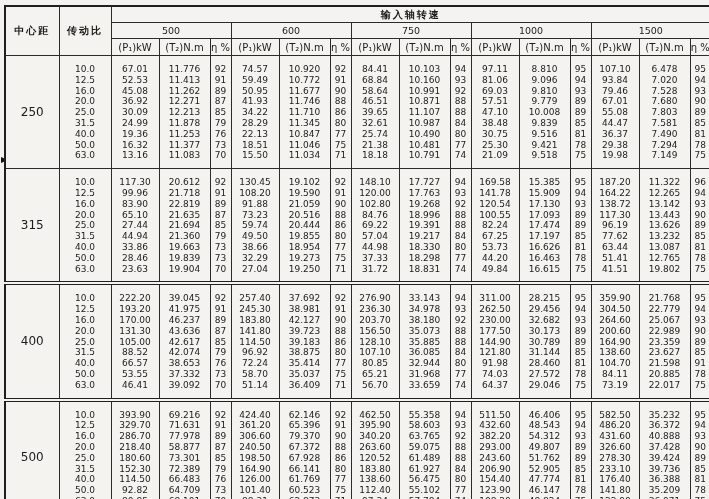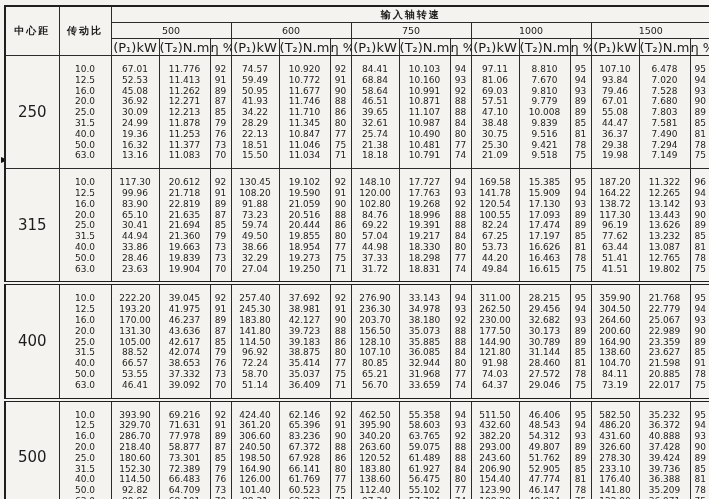--- a/index.html
+++ b/index.html
@@ -25,26 +25,26 @@
     text-align:center;
     font-weight:normal;
     font-size:9px;
     color:#1c1c1c;
     overflow:hidden;
     white-space:nowrap;
   }
   thead th{height:15px;}
   thead .cjk{font-weight:bold;font-size:10px;letter-spacing:2px;}
   thead .speed{font-size:9.5px;}
-  thead .sub{font-size:13px;height:16px;}
+  thead .sub{font-size:10px;height:16px;}
   tbody th,tbody td{
     border-top:none;border-bottom:none;
     height:10.8px;line-height:10.8px;
   }
-  tbody .center-cell{font-size:15px;vertical-align:middle;}
+  tbody .center-cell{font-size:12px;vertical-align:middle;}
   tbody tr:first-child :not(.center-cell){padding-top:8px;}
   tbody tr:last-child :not(.center-cell){padding-bottom:7px;}
   tbody.sep-single tr:first-child th,
   tbody.sep-single tr:first-child td{border-top:1px solid #2b2b2b;}
   tbody.sep-double tr:first-child th,
   tbody.sep-double tr:first-child td{border-top:4px double #1f1f1f;}
   .artifact-arrow{
     position:absolute;left:1px;top:157px;
     width:0;height:0;
     border-left:7px solid #141414;
@@ -133,21 +133,21 @@
           <td class="val">52.53</td>
           <td class="val">11.413</td>
           <td class="val">91</td>
           <td class="val">59.49</td>
           <td class="val">10.772</td>
           <td class="val">91</td>
           <td class="val">68.84</td>
           <td class="val">10.160</td>
           <td class="val">93</td>
           <td class="val">81.06</td>
-          <td class="val">7.670</td>
+          <td class="val">9.096</td>
           <td class="val">94</td>
           <td class="val">93.84</td>
           <td class="val">7.020</td>
           <td class="val">94</td>
         </tr>
         <tr>
           <th class="ratio-cell">16.0</th>
           <td class="val">45.08</td>
           <td class="val">11.262</td>
           <td class="val">89</td>
@@ -342,21 +342,21 @@
           <td class="val">88</td>
           <td class="val">100.55</td>
           <td class="val">17.093</td>
           <td class="val">89</td>
           <td class="val">117.30</td>
           <td class="val">13.443</td>
           <td class="val">90</td>
         </tr>
         <tr>
           <th class="ratio-cell">25.0</th>
-          <td class="val">30.41</td>
+          <td class="val">27.44</td>
           <td class="val">21.694</td>
           <td class="val">85</td>
           <td class="val">59.74</td>
           <td class="val">20.444</td>
           <td class="val">86</td>
           <td class="val">69.22</td>
           <td class="val">19.391</td>
           <td class="val">88</td>
           <td class="val">82.24</td>
           <td class="val">17.474</td>
@@ -640,21 +640,21 @@
           <td class="val">486.20</td>
           <td class="val">36.372</td>
           <td class="val">94</td>
         </tr>
         <tr>
           <th class="ratio-cell">16.0</th>
           <td class="val">286.70</td>
           <td class="val">77.978</td>
           <td class="val">89</td>
           <td class="val">306.60</td>
-          <td class="val">83.236</td>
+          <td class="val">79.370</td>
           <td class="val">90</td>
           <td class="val">340.20</td>
           <td class="val">63.765</td>
           <td class="val">92</td>
           <td class="val">382.20</td>
           <td class="val">54.312</td>
           <td class="val">93</td>
           <td class="val">431.60</td>
           <td class="val">40.888</td>
           <td class="val">93</td>

